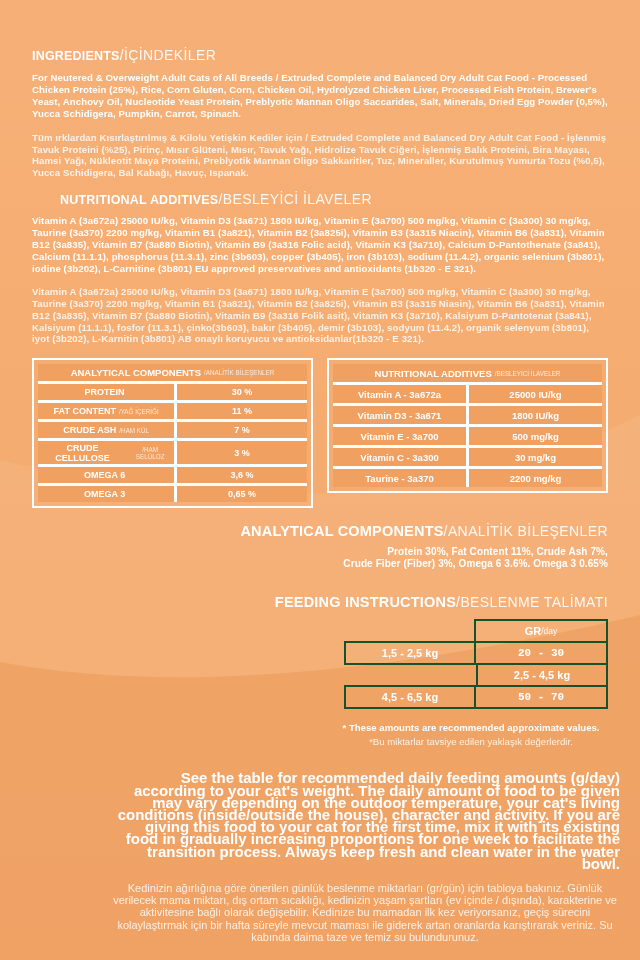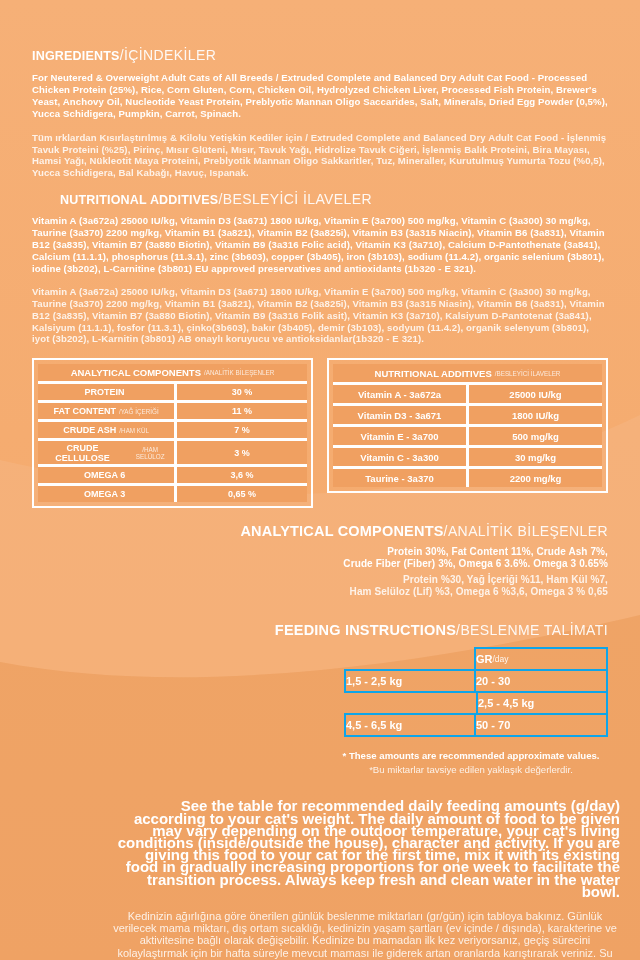--- a/index.html
+++ b/index.html
@@ -44,27 +44,27 @@
 
   
   .an-sum{margin-top:15px;text-align:right;}
   .an-sum .p-en{font-size:10px;line-height:11.5px;}
   .an-sum .p-tr{font-size:10px;line-height:11.5px;margin-top:5px;}
   .an-sum h2{margin:0 0 7px 0;}
 
   
   .feed-h{margin-top:25px;margin-bottom:0;}
   .ft{width:266px;margin-left:auto;margin-top:9px;}
-  .ft-cell{border:2px solid #0ea5e9;box-sizing:border-box;height:24px;display:flex;
-           align-items:center;font-weight:700;font-size:11px;}
+  .ft-cell{border:2px solid #14532d;box-sizing:border-box;height:24px;display:flex;
+           align-items:center;justify-content:center;font-weight:700;font-size:11px;}
   .ft-head{width:134px;margin-left:auto;}
   .ft-head .grday{font-weight:400;font-size:8.5px;opacity:.9;}
   .ft-row{display:flex;margin-top:-2px;justify-content:flex-end;}
   .ft-w{width:132px;}
-  .ft-a{width:134px;margin-left:-2px;}
+  .ft-a{width:134px;margin-left:-2px;font-family:Liberation Mono, monospace;}
 
   .notes{margin-top:13px;margin-left:266px;width:346px;text-align:center;white-space:nowrap;}
   .notes .note-en{font-size:9.6px;font-weight:700;}
   .notes .note-tr{font-size:9.6px;font-weight:400;color:rgba(255,255,255,.85);margin-top:3px;}
 
   .feed-p-en{margin-top:25px;margin-left:78px;margin-right:-12px;text-align:right;
              font-size:15px;line-height:12.2px;font-weight:700;}
   .feed-p-tr{margin-top:12px;margin-left:78px;margin-right:-12px;text-align:center;
              font-size:11px;line-height:12.2px;font-weight:400;color:rgba(255,255,255,.84);}
   h1,h2,p{margin:0;}
@@ -155,21 +155,20 @@
 
         <div class="cell">Taurine - 3a370</div>
         <div class="cell">2200 mg/kg</div>
       </div>
     </div>
   </div>
 
   <div class="an-sum">
     <h2 class="h-right"><span>ANALYTICAL COMPONENTS</span><span class="sub">/ANALİTİK BİLEŞENLER</span></h2>
     <p class="p-en"><span>Protein 30%, Fat Content 11%, Crude Ash 7%,</span><br><span>Crude Fiber (Fiber) 3%, Omega 6 3.6%. Omega 3 0.65%</span></p>
-    <p class="p-tr"><span>Protein %30, Yağ İçeriği %11, Ham Kül %7,</span><br><span>Ham Selüloz (Lif) %3, Omega 6 %3,6, Omega 3 % 0,65</span></p>
   </div>
 
   <h2 class="h-right feed-h"><span>FEEDING INSTRUCTIONS</span><span class="sub">/BESLENME TALİMATI</span></h2>
 
   <div class="ft">
     <div class="ft-cell ft-head">
         <span class="gr">GR</span>
         <span class="grday">/day</span>
       </div>
     <div class="ft-row">

